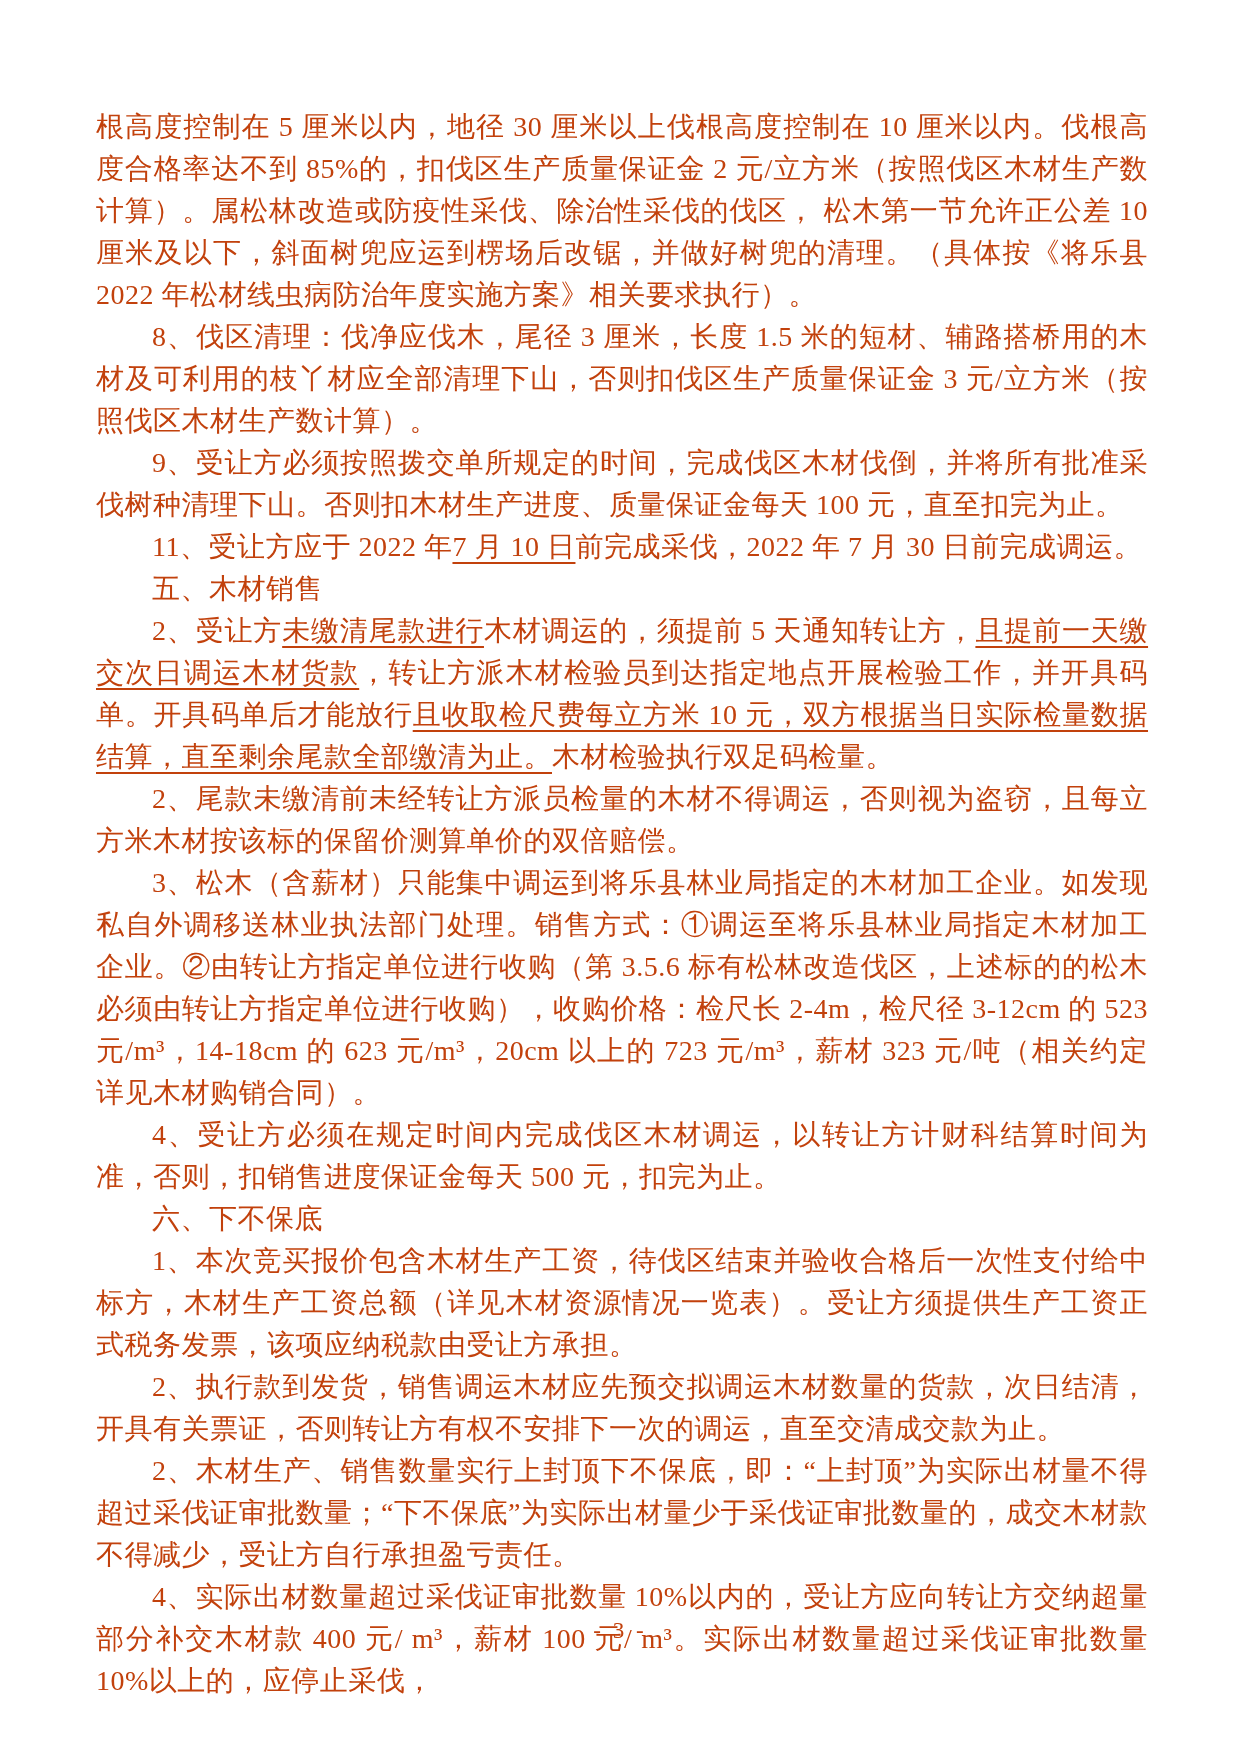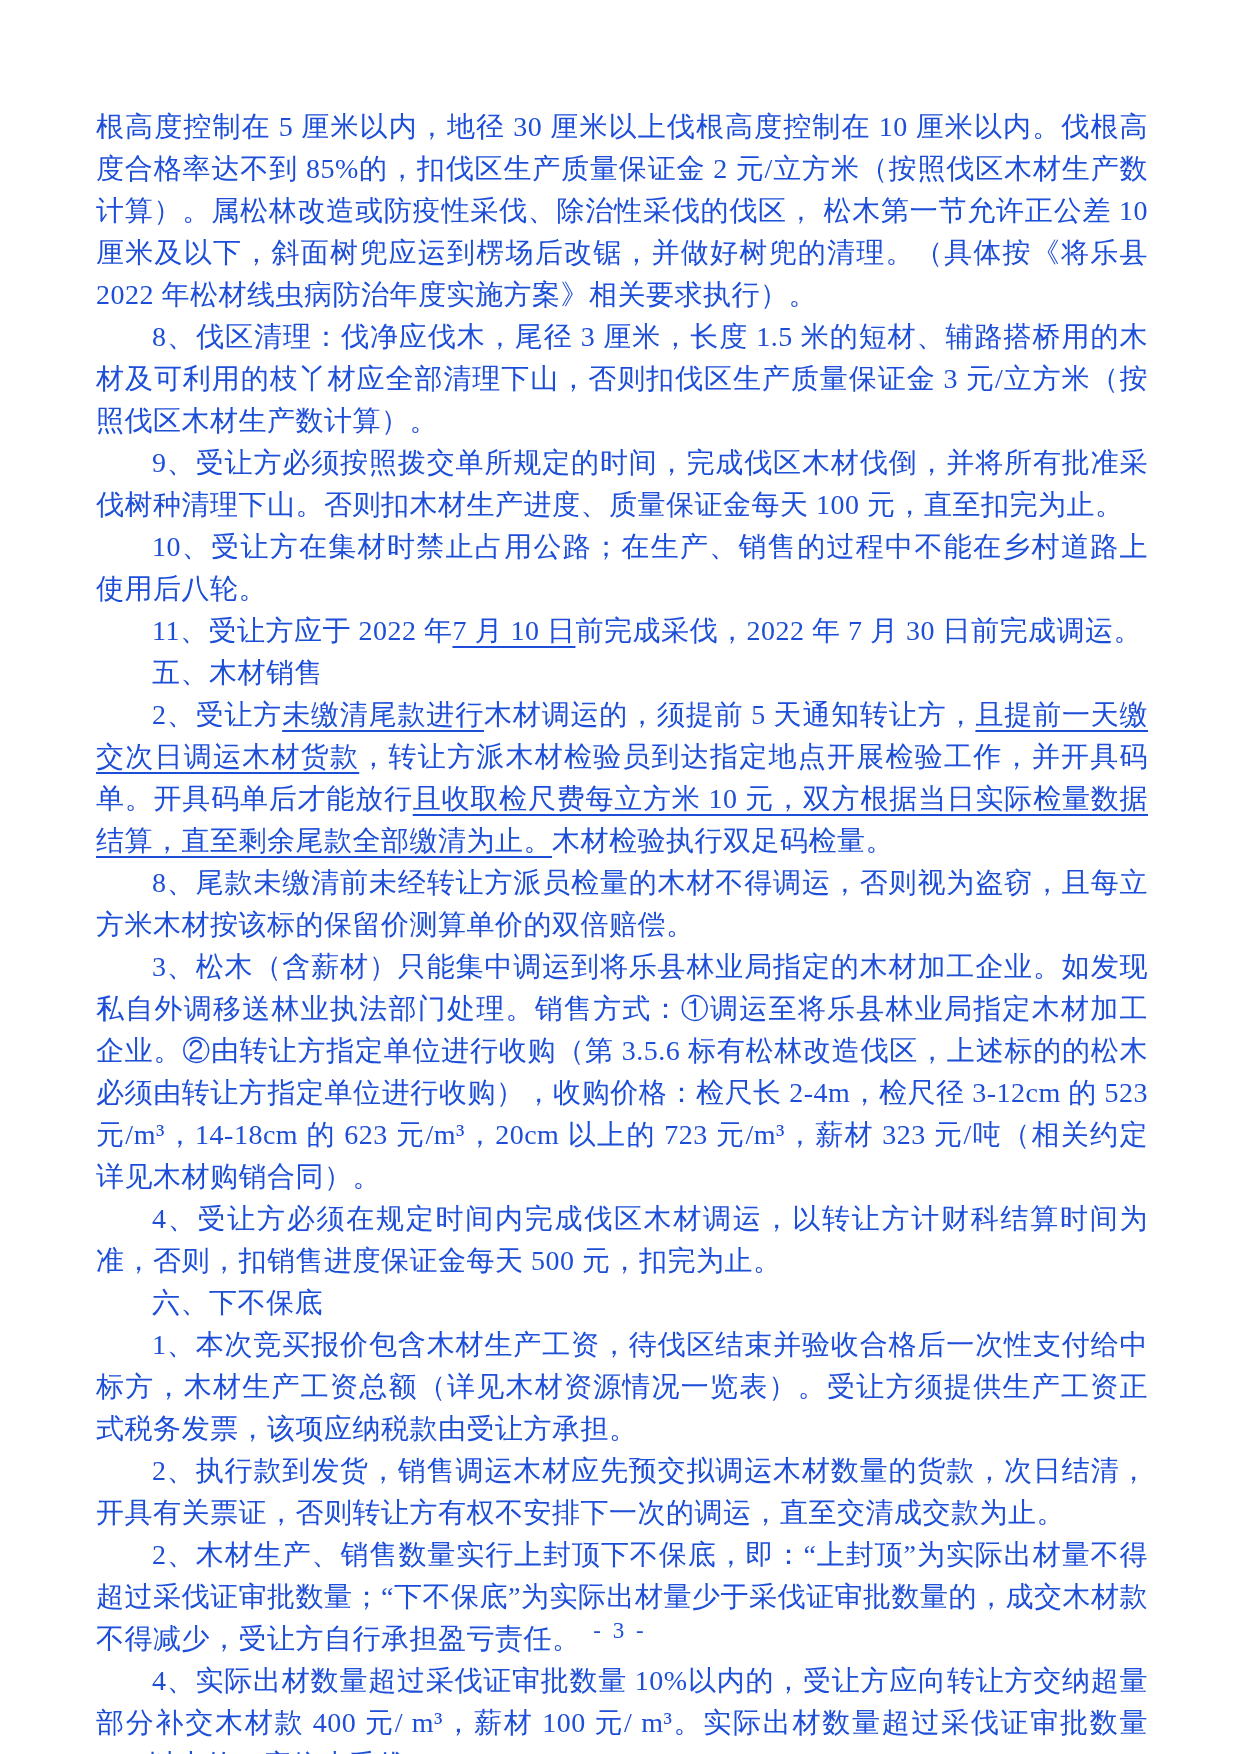--- a/index.html
+++ b/index.html
@@ -6,21 +6,21 @@
     margin: 0;
     padding: 0;
     background: #e8e8e8;
   }
   .page {
     position: relative;
     width: 1240px;
     height: 1754px;
     margin: 0 auto;
     background: #ffffff;
-    color: #1d4ed8;
+    color: #c2410c;
     font-family: "Liberation Serif", "DejaVu Serif", serif;
     overflow: hidden;
   }
   .doc-body {
     position: absolute;
     left: 96px;
     top: 106px;
     width: 1052px;
     font-size: 28px;
     line-height: 42px;
@@ -59,29 +59,28 @@
 
 <div class="page">
   <div class="doc-body">
 
     <p>根高度控制在 5 厘米以内，地径 30 厘米以上伐根高度控制在 10 厘米以内。伐根高度合格率达不到 85%的，扣伐区生产质量保证金 2 元/立方米（按照伐区木材生产数计算）。属松林改造或防疫性采伐、除治性采伐的伐区， 松木第一节允许正公差 10 厘米及以下，斜面树兜应运到楞场后改锯，并做好树兜的清理。（具体按《将乐县 2022 年松材线虫病防治年度实施方案》相关要求执行）。</p>
 
     <p class="ind">8、伐区清理：伐净应伐木，尾径 3 厘米，长度 1.5 米的短材、辅路搭桥用的木材及可利用的枝丫材应全部清理下山，否则扣伐区生产质量保证金 3 元/立方米（按照伐区木材生产数计算）。</p>
 
     <p class="ind">9、受让方必须按照拨交单所规定的时间，完成伐区木材伐倒，并将所有批准采伐树种清理下山。否则扣木材生产进度、质量保证金每天 100 元，直至扣完为止。</p>
 
-    <p class="ind">10、受让方在集材时禁止占用公路；在生产、销售的过程中不能在乡村道路上使用后八轮。</p>
 
     <p class="ind"><span>11、受让方应于 2022 年</span><span class="u">7 月 10 日</span><span>前完成采伐，2022 年 7 月 30 日前完成调运。</span></p>
 
     <p class="heading">五、木材销售</p>
 
     <p class="ind"><span>2、受让方</span><span class="u">未缴清尾款进行</span><span>木材调运的，须提前 5 天通知转让方，</span><span class="u">且提前一天缴交次日调运木材货款</span><span>，转让方派木材检验员到达指定地点开展检验工作，并开具码单。开具码单后才能放行</span><span class="u">且收取检尺费每立方米 10 元，双方根据当日实际检量数据结算，直至剩余尾款全部缴清为止。</span><span>木材检验执行双足码检量。</span></p>
 
-    <p class="ind">8、尾款未缴清前未经转让方派员检量的木材不得调运，否则视为盗窃，且每立方米木材按该标的保留价测算单价的双倍赔偿。</p>
+    <p class="ind">2、尾款未缴清前未经转让方派员检量的木材不得调运，否则视为盗窃，且每立方米木材按该标的保留价测算单价的双倍赔偿。</p>
 
     <p class="ind">3、松木（含薪材）只能集中调运到将乐县林业局指定的木材加工企业。如发现私自外调移送林业执法部门处理。销售方式：①调运至将乐县林业局指定木材加工企业。②由转让方指定单位进行收购（第 3.5.6 标有松林改造伐区，上述标的的松木必须由转让方指定单位进行收购），收购价格：检尺长 2-4m，检尺径 3-12cm 的 523 元/m³，14-18cm 的 623 元/m³，20cm 以上的 723 元/m³，薪材 323 元/吨（相关约定详见木材购销合同）。</p>
 
     <p class="ind">4、受让方必须在规定时间内完成伐区木材调运，以转让方计财科结算时间为准，否则，扣销售进度保证金每天 500 元，扣完为止。</p>
 
     <p class="heading">六、下不保底</p>
 
     <p class="ind">1、本次竞买报价包含木材生产工资，待伐区结束并验收合格后一次性支付给中标方，木材生产工资总额（详见木材资源情况一览表）。受让方须提供生产工资正式税务发票，该项应纳税款由受让方承担。</p>
 
     <p class="ind">2、执行款到发货，销售调运木材应先预交拟调运木材数量的货款，次日结清，开具有关票证，否则转让方有权不安排下一次的调运，直至交清成交款为止。</p>

